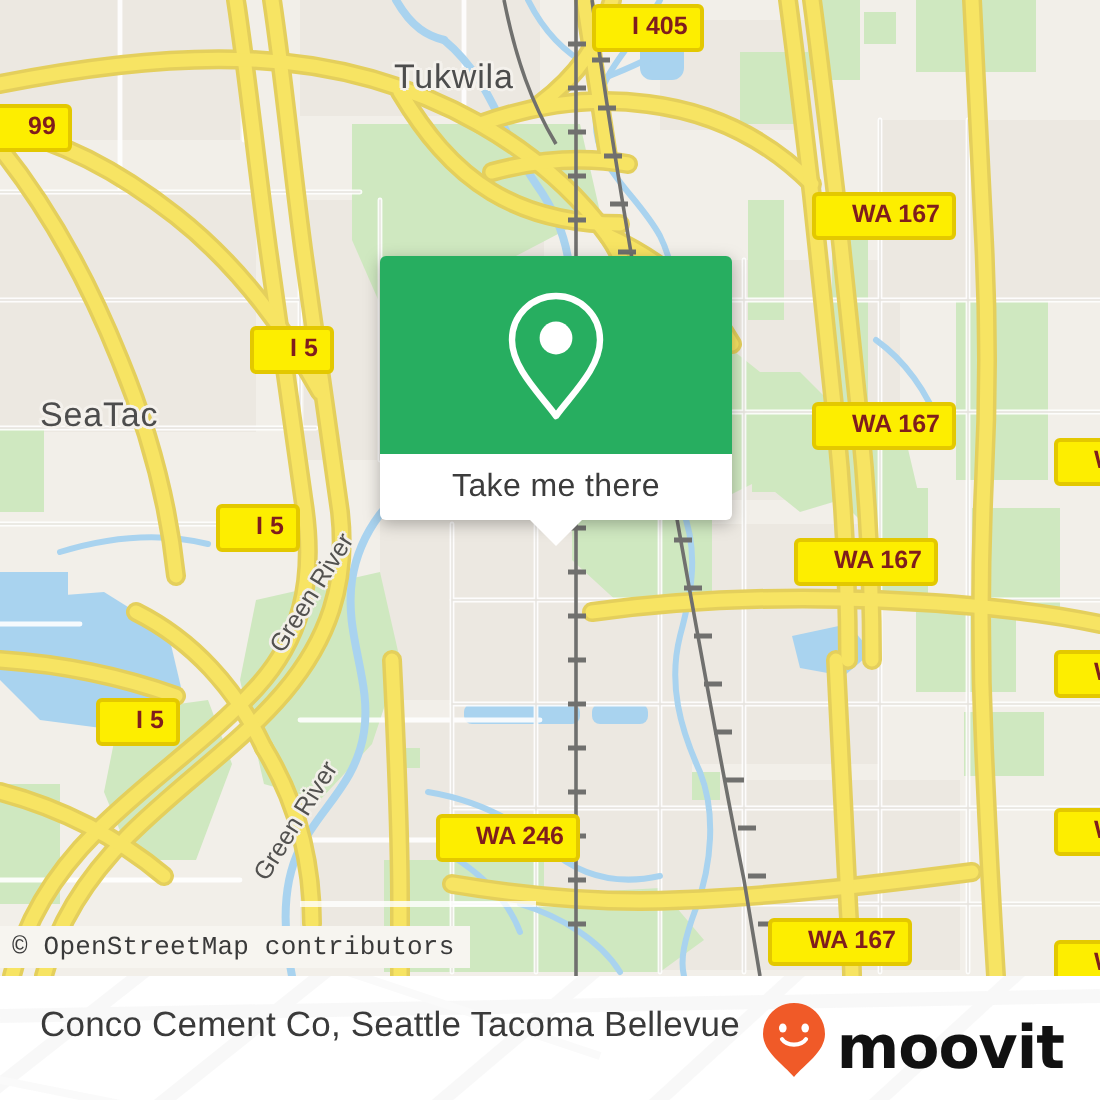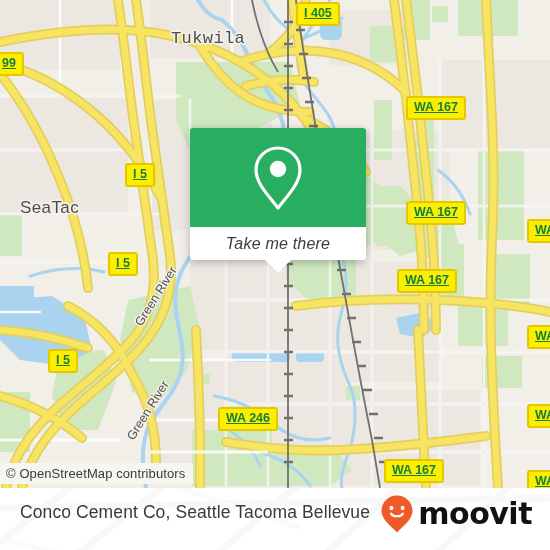--- a/index.html
+++ b/index.html
@@ -15,36 +15,36 @@
   .map svg{position:absolute;left:0;top:0;}
 
   
   .osm-attrib{
     position:absolute;left:0;top:463px;
     background:#f7f5f0;
     padding:3px 8px 3px 6px;
     font-size:13px;color:#3a3a3a;
     letter-spacing:.1px;
     z-index:30;
+    font-family:Liberation Mono, monospace;
   }
 
   
   .shield{
     position:absolute;z-index:22;
     background:#fdee00;
     border:2px solid #e3c800;
     border-radius:3px;
-    color:#15803d;
+    color:#7f1d1d;
     font-weight:bold;
     font-size:12.5px;
     line-height:1;
-    padding:3px 6px 4px 6px;
+    padding:3px 6px 4px 18px;
     white-space:nowrap;
     font-family:"Liberation Sans","DejaVu Sans",sans-serif;
-    text-decoration:underline;
   }
 
   
   .place{
     position:absolute;z-index:21;
     color:#4d4d4d;
     font-size:17px;
     letter-spacing:.4px;
     white-space:nowrap;
     text-shadow:
@@ -65,21 +65,21 @@
   .popup-head{
     background:#27ae60;height:99px;
     border-radius:3px 3px 0 0;
     display:flex;align-items:center;justify-content:center;
   }
   .popup-foot{
     background:#ffffff;height:33px;
     border-radius:0 0 3px 3px;
     display:flex;align-items:center;justify-content:center;
   }
-  .popup-foot span{font-size:16px;color:#3c3c3c;letter-spacing:.2px;font-style:italic;}
+  .popup-foot span{font-size:16px;color:#3c3c3c;letter-spacing:.2px;}
   .popup-tail{
     position:absolute;left:50%;top:260px;transform:translateX(-50%);
     width:0;height:0;
     border-left:13px solid transparent;
     border-right:13px solid transparent;
     border-top:13px solid #ffffff;
     z-index:40;
   }
 
   
@@ -88,21 +88,21 @@
     background:#ffffff;overflow:hidden;z-index:50;
   }
   .bottombar .watermark{position:absolute;left:0;top:-20px;opacity:.45;}
   .caption{
     position:absolute;left:20px;top:0;height:49px;
     display:flex;align-items:center;
     font-size:17.5px;color:#3a3a3a;letter-spacing:.1px;white-space:nowrap;
   }
   .brand{
     position:absolute;right:18px;top:0;height:52px;
-    display:flex;align-items:center;gap:4px;
+    display:flex;align-items:flex-end;gap:4px;
   }
   .brand-name{
     font-size:30px;color:#111111;letter-spacing:-.5px;
     font-family:"DejaVu Sans","Liberation Sans",sans-serif;
     font-weight:600;line-height:1;
   }
 </style>
 </head>
 <body>
 
@@ -334,21 +334,21 @@
                  M337 270 h9 M342 294 h9 M347 318 h9 M352 342 h9 M357 366 h9
                  M363 390 h9 M369 414 h9 M374 438 h9 M379 462 h9" stroke-width="2.4"></path>
       </g>
 
       <g stroke="#ffffff" stroke-width="3" fill="none" opacity=".8">
         <path d="M150 452 H268"></path>
         <path d="M0 470 H120"></path>
       </g>
     </svg>
 
-    <div class="place" style="left:171px;top:29px;font-family:Liberation Mono, monospace;">Tukwila</div>
+    <div class="place" style="left:197px;top:29px;">Tukwila</div>
     <div class="place" style="left:20px;top:198px;">SeaTac</div>
 
     <div class="river-label" style="left:138px;top:318px;transform:rotate(-58deg);transform-origin:left center;">Green River</div>
     <div class="river-label" style="left:130px;top:432px;transform:rotate(-58deg);transform-origin:left center;">Green River</div>
 
     <div class="shield" style="left:296px;top:2px;">I 405</div>
     <div class="shield" style="left:406px;top:96px;">WA 167</div>
     <div class="shield" style="left:-6px;top:52px;">99</div>
     <div class="shield" style="left:125px;top:163px;">I 5</div>
     <div class="shield" style="left:406px;top:201px;">WA 167</div>

